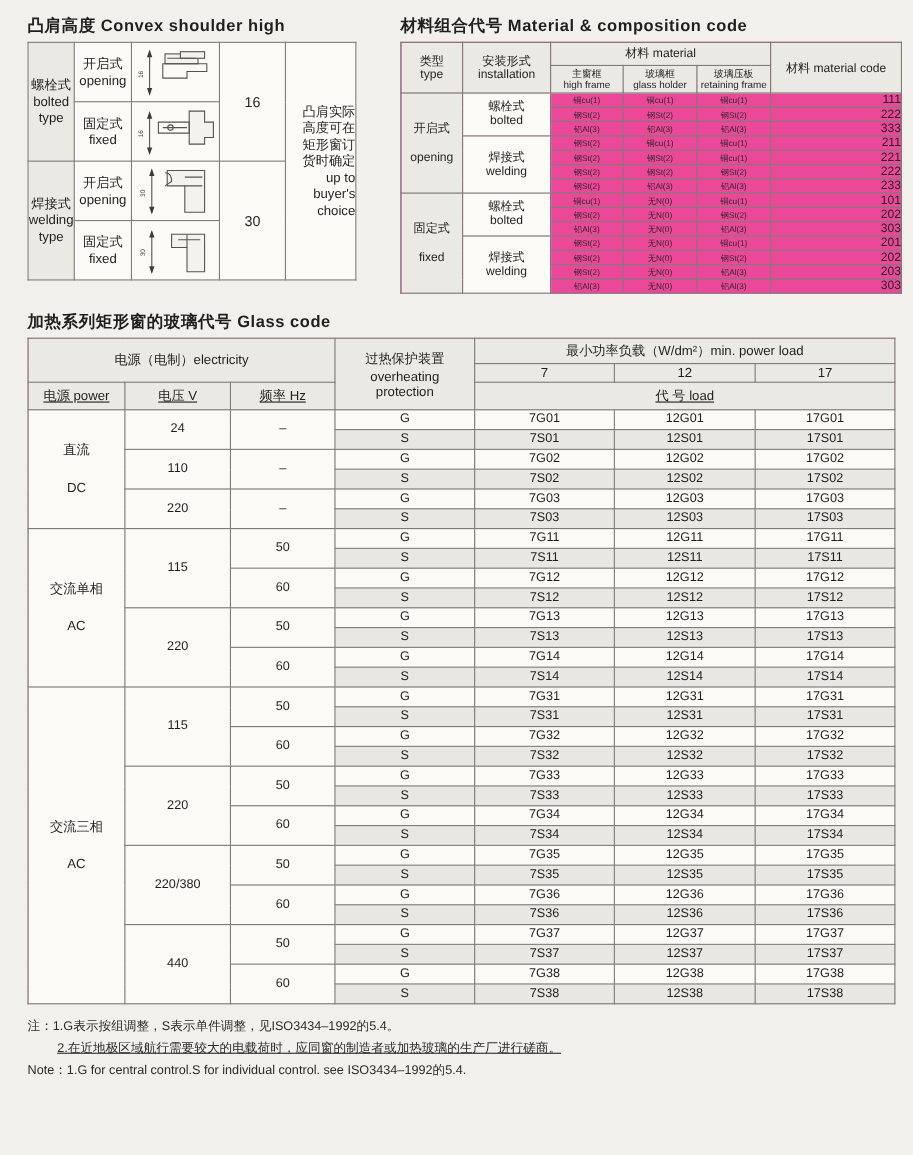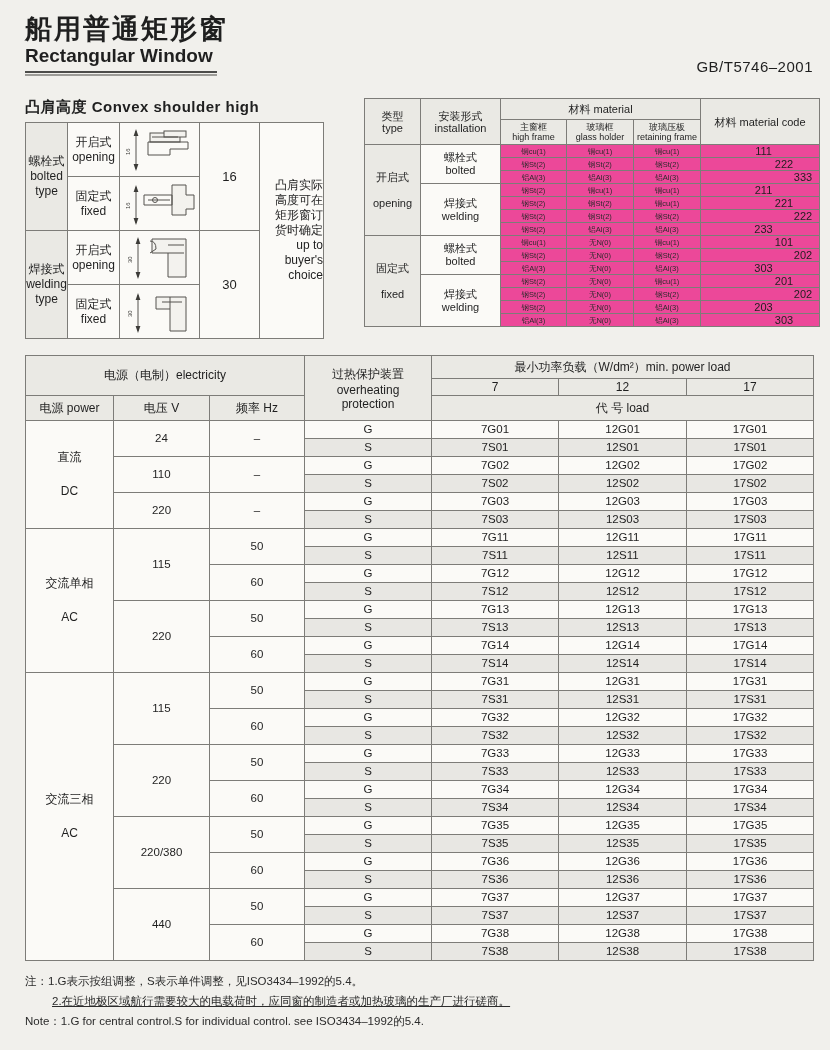--- a/index.html
+++ b/index.html
@@ -34,59 +34,50 @@
   .actual-cell{font-size:12px;line-height:15px;text-align:right;}
   .ht-val{font-size:13px;}
   
   .mat-wrap{width:455px;}
   .mat-tbl{width:455px;background:#ec4899;}
   .mat-tbl .hr1 th{height:20px;font-size:11px;line-height:12px;background:#eae9e4;}
   .mat-tbl .hr2 th{height:24px;font-size:9px;line-height:10px;background:#eae9e4;}
   .mat-type{background:#eae9e4;font-size:11px;line-height:13px;}
   .mat-install{font-size:11px;line-height:13px;background:#fbfaf7;}
   .mat-cell{font-size:7.5px;height:12px;line-height:11px;color:#2a2a2a;}
-  .mat-code{font-size:11px;height:12px;line-height:11px;text-align:center;}
+  .mat-code{font-size:11px;height:12px;line-height:11px;text-align:right;}
   .pos-l{padding-left:7px;}
   .pos-c{padding-left:48px;}
   .pos-r{padding-left:86px;}
   
   .glass-tbl{width:788px;background:#f9a8d4;}
   .glass-tbl th{background:#eae9e4;font-size:12px;}
   .glass-tbl .ghr1 th{height:22px;}
   .glass-tbl .ghr2 th{height:16px;font-size:12px;}
-  .glass-tbl .ghr3 th{height:24px;}
+  .glass-tbl .ghr3 th{height:24px;text-decoration:underline;}
   .glass-tbl td{height:17px;font-size:11.5px;line-height:15px;}
   .power-cell{background:#fbfaf7;font-size:12px;line-height:17px;}
   .row-s td{background:#e8e7e3;}
   .row-g td{background:#fbfaf7;}
   td.volt-cell,td.freq-cell,th.power-cell{background:#fbfaf7 !important;margin-top:48px;}
   
   .notes{margin-top:10px;font-size:11.5px;line-height:1.75;color:#2b2b2b;}
   .notes .ind{padding-left:27px;text-decoration:underline;}
   
   .diag-svg{display:block;margin:2px auto;}
   .diag-svg .ln{stroke:#55534f;fill:none;stroke-width:1;}
   .diag-svg .fl{stroke:#55534f;fill:#f3f2ee;stroke-width:1;}
   .diag-svg .ar{fill:#3c3b38;stroke:none;}
   .diag-svg text{font-size:6px;fill:#3c3b38;font-family:"Liberation Sans",sans-serif;}
 </style>
 </head>
 <body>
 
 <div class="page">
 
-  <div class="hdr">
-    <div class="title-zh">船用普通矩形窗</div>
-    <div class="title-en">Rectangular Window</div>
-    <div class="title-rule">
-      <div class="r1"></div>
-        <div class="r2"></div>
-    </div>
-    <div class="std-no">GB/T5746–2001</div>
-  </div>
 
   <div class="top-row">
 
     <div>
       <div class="sec-title">凸肩高度 Convex shoulder high</div>
       <table class="convex-tbl">
         <colgroup>
             <col style="width:42px">
             <col style="width:52px">
             <col style="width:80px">
@@ -170,20 +161,21 @@
               <line class="ln" x1="40" y1="13" x2="60" y2="13"></line>
               <line class="ln" x1="48" y1="8" x2="48" y2="20"></line>
             </svg>
           </td>
         </tr>
         </tbody>
       </table>
     </div>
 
     <div class="mat-wrap">
+      <div class="sec-title">材料组合代号 Material &amp; composition code</div>
       <table class="mat-tbl">
         <colgroup>
             <col style="width:56px">
             <col style="width:80px">
             <col style="width:66px">
             <col style="width:67px">
             <col style="width:67px">
             <col style="width:119px">
           </colgroup>
         <thead>
@@ -302,20 +294,21 @@
               <td class="mat-cell">无N(0)</td>
               <td class="mat-cell">铝Al(3)</td>
               <td class="mat-code pos-c">303</td>
             </tr>
           </tbody>
       </table>
     </div>
   </div>
 
   <div style="margin-top:16px">
+    <div class="sec-title">加热系列矩形窗的玻璃代号  Glass code</div>
     <table class="glass-tbl">
       <colgroup>
           <col style="width:88px">
           <col style="width:96px">
           <col style="width:95px">
           <col style="width:127px">
           <col style="width:127px">
           <col style="width:128px">
           <col style="width:127px">
         </colgroup>

